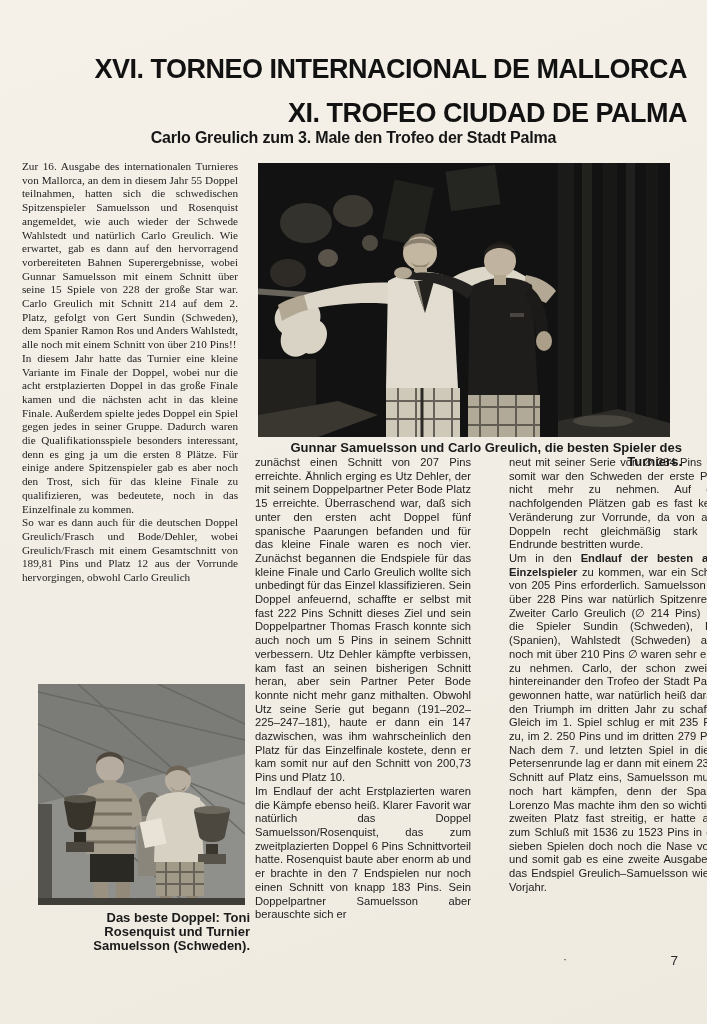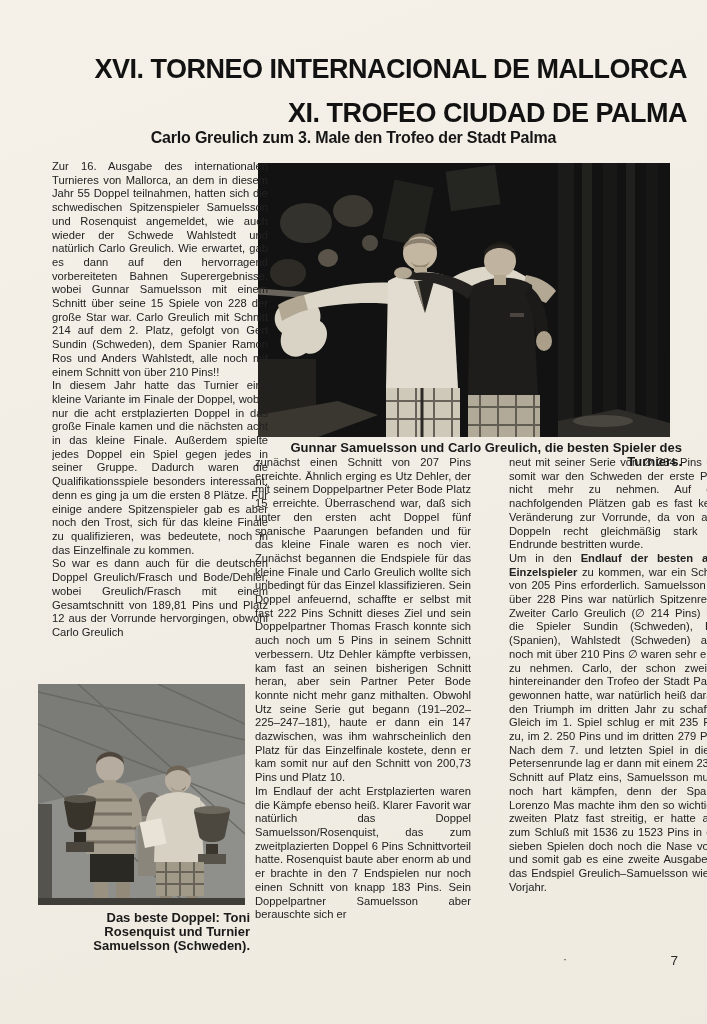--- a/index.html
+++ b/index.html
@@ -27,21 +27,21 @@
   .subhead.l1 { top:116px; font-size:16px; line-height:20px; }
   .subhead.l2 { top:128px; font-size:16px; line-height:20px;text-align:center; }
 
   .col {
     position:absolute; width:216px;
     font-size:11.2px; line-height:13.7px;
     text-align:justify; color:#222;
     overflow:hidden;
   }
   .col p { margin:0; }
-  .col-left   { left:52px;  top:160px; height:516px; }
+  .col-left   { left:22px;  top:160px; height:516px;font-family:Liberation Serif, serif; }
   .col-middle { left:255px; top:456px; height:526px; }
   .col-right  { left:472px; top:456px; height:526px;margin-left:37px; }
   .boldspan { font-weight:bold; }
 
   .photo-main {
     position:absolute; left:258px; top:163px; width:412px; height:274px;
     background:#141414; overflow:hidden;
   }
   .photo-small {
     position:absolute; left:38px; top:684px; width:207px; height:221px;

